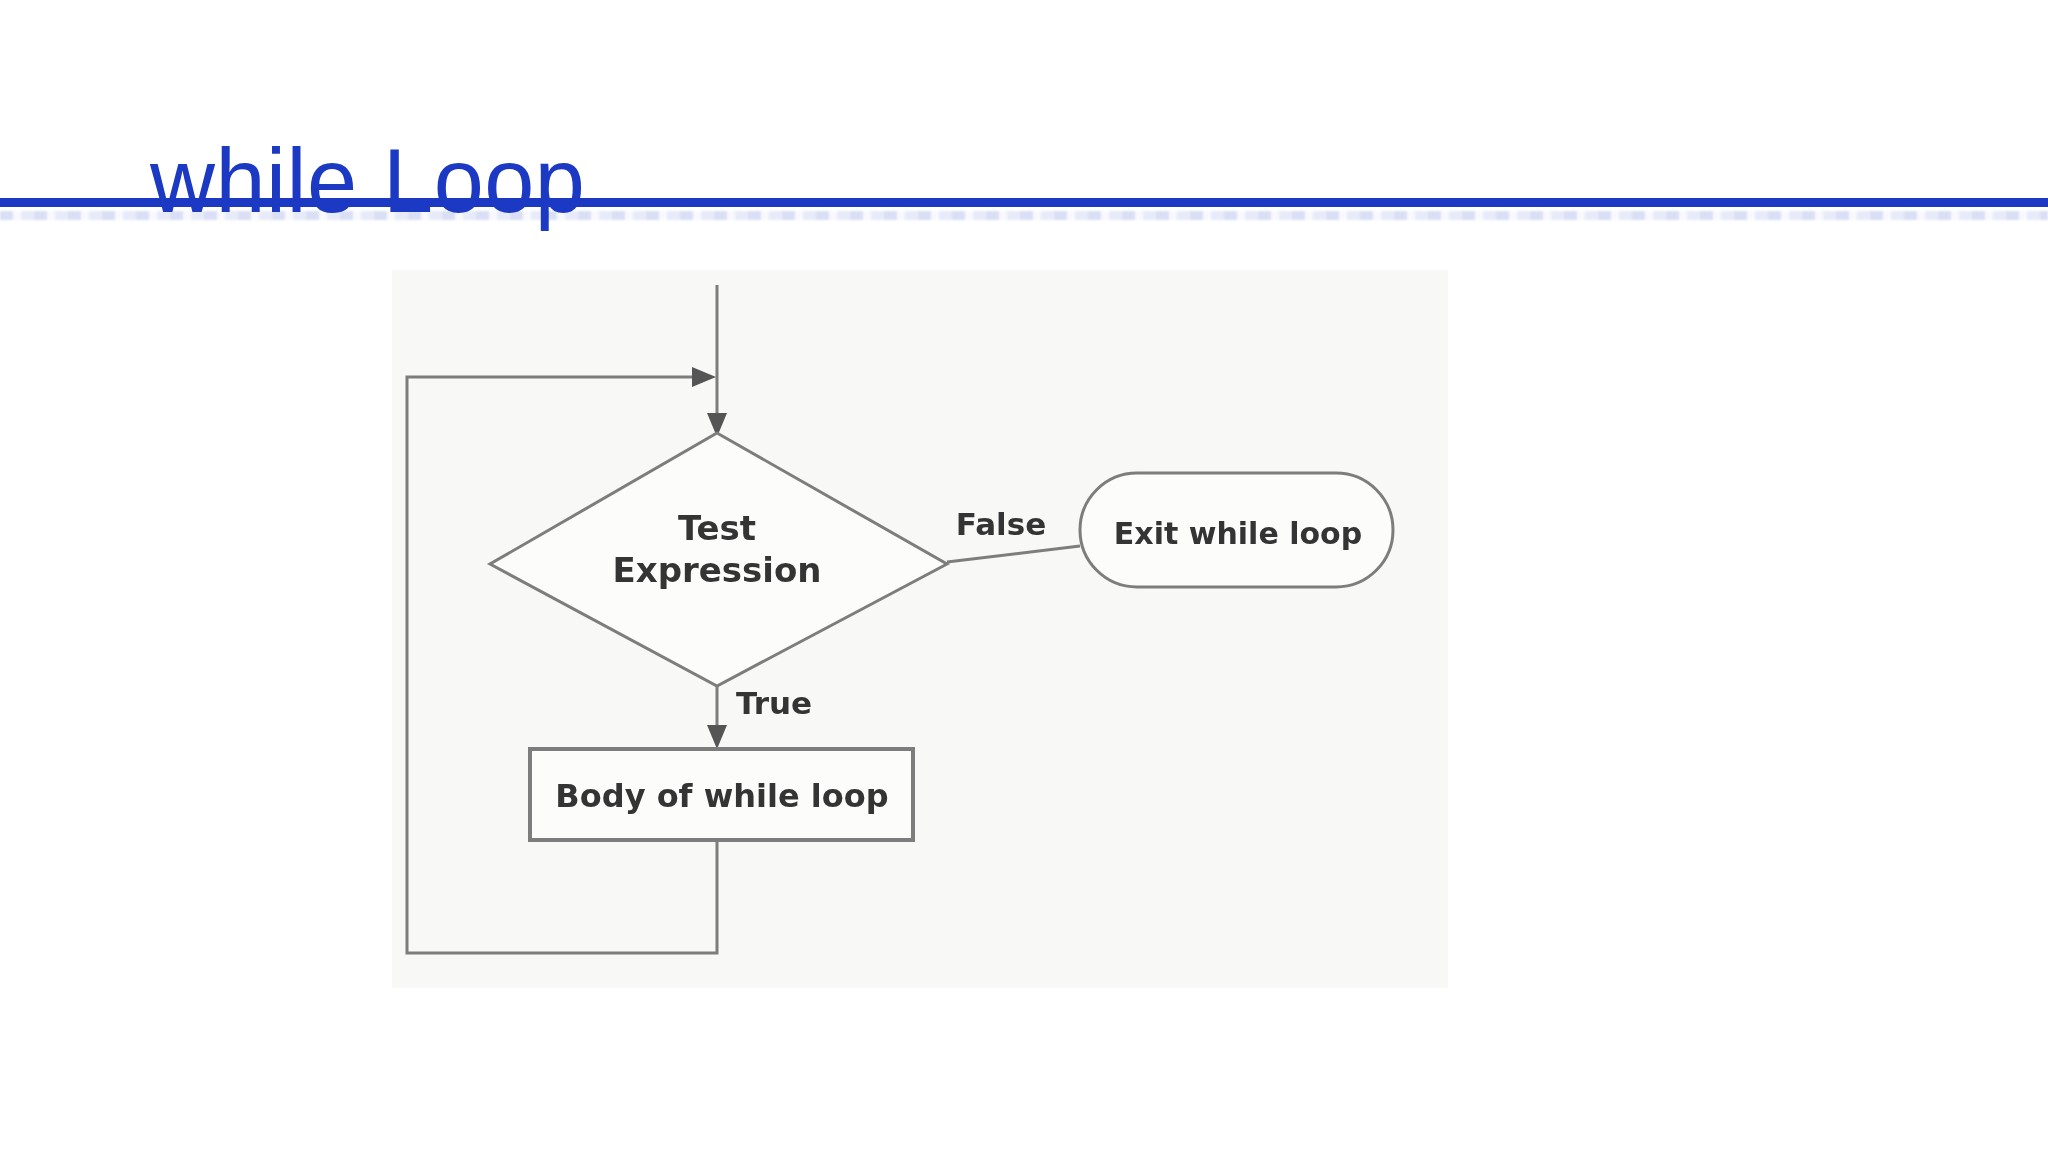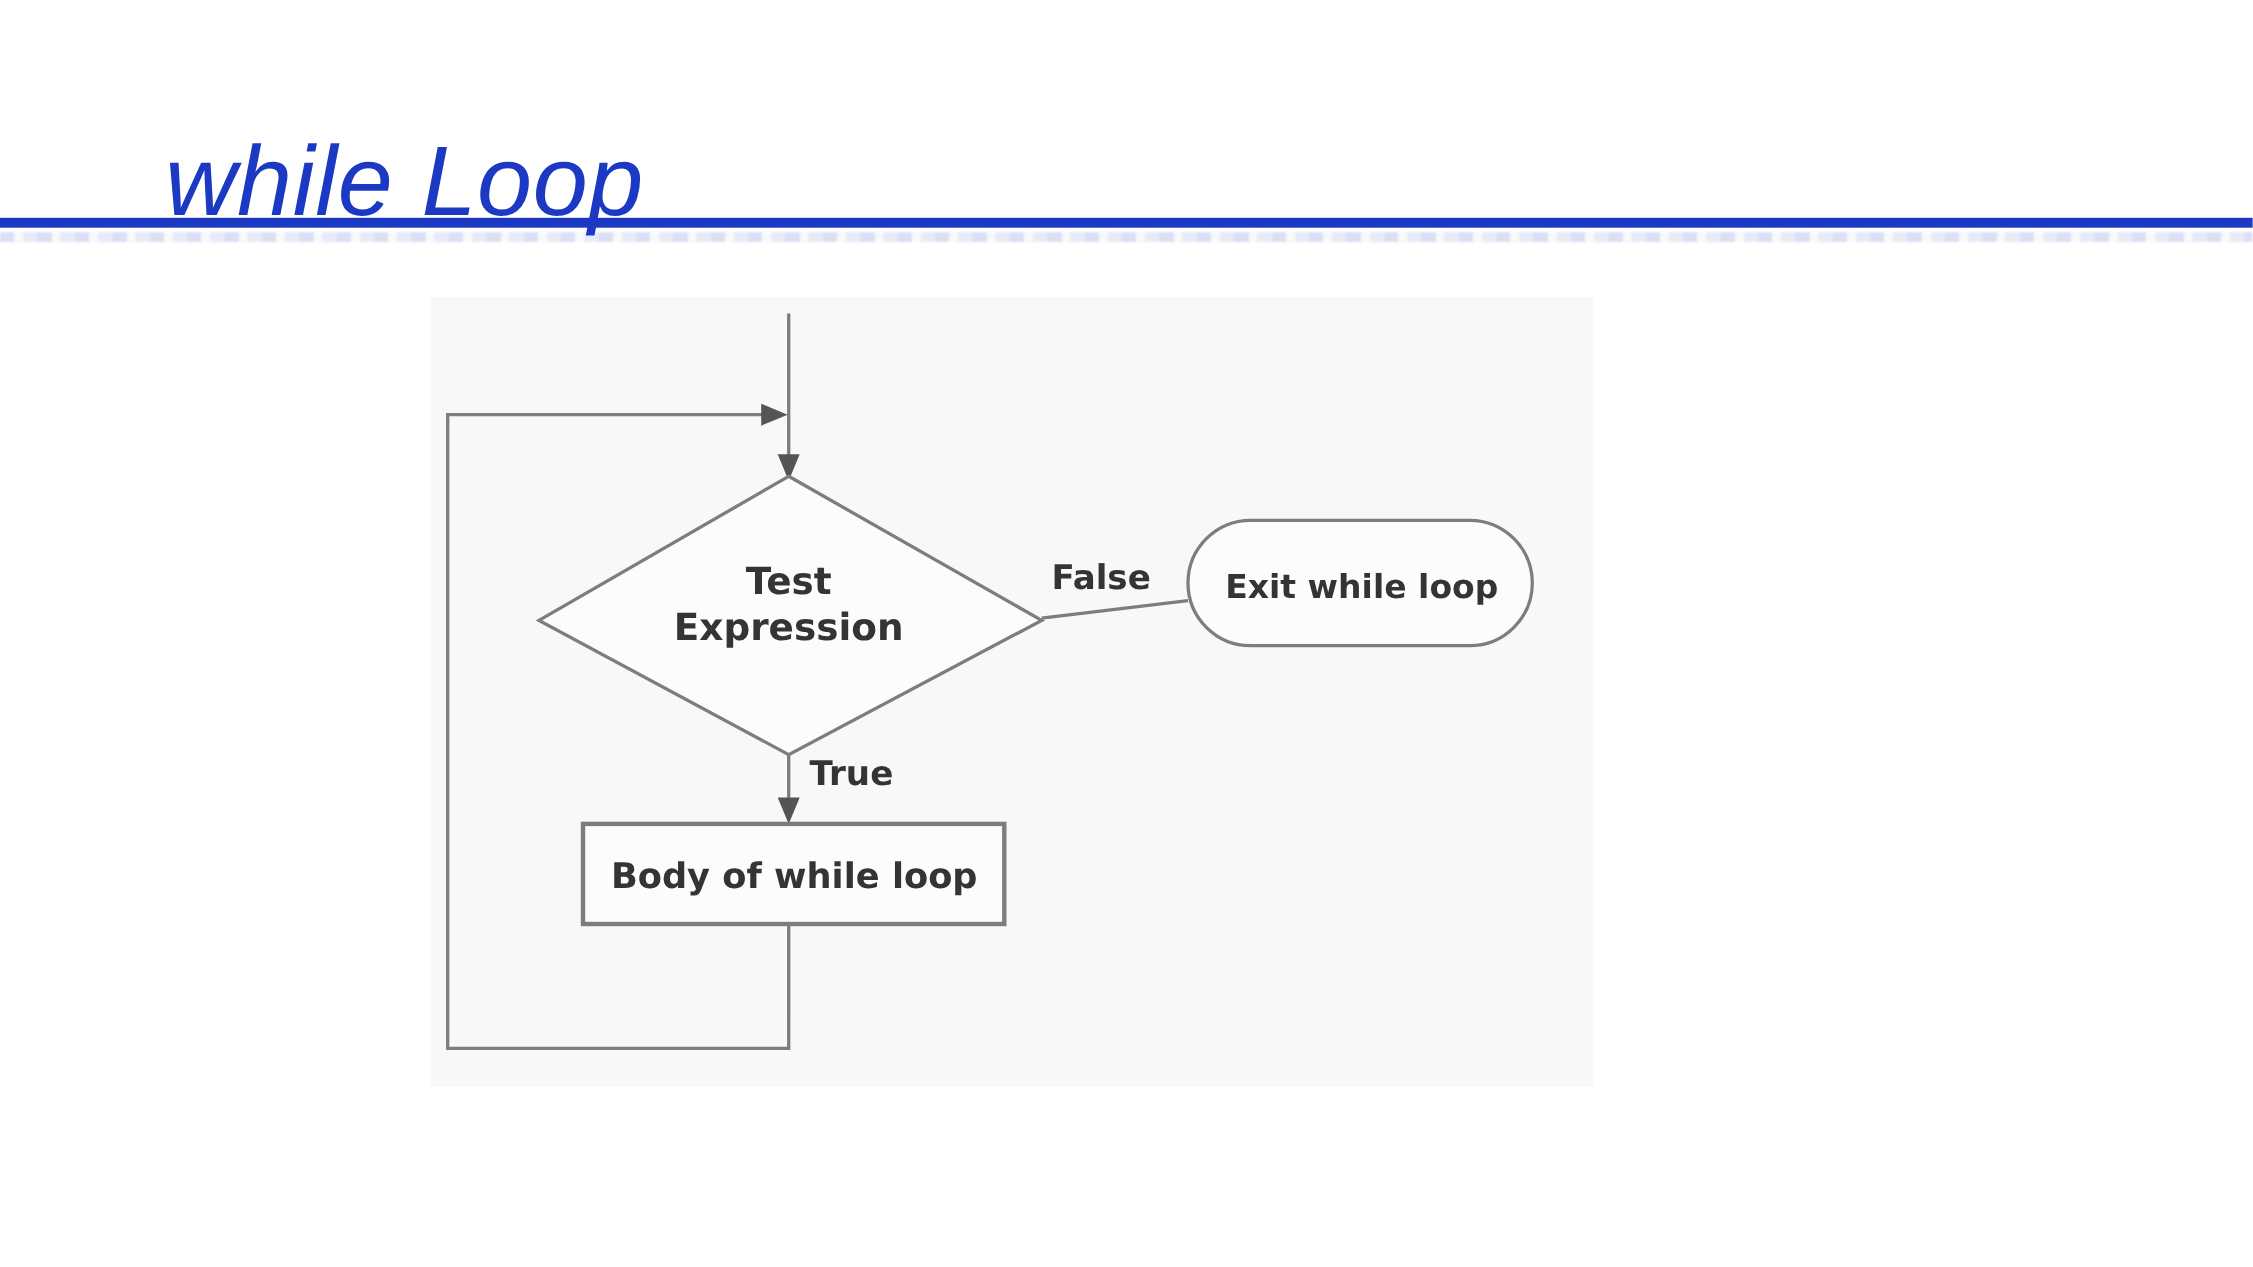--- a/index.html
+++ b/index.html
@@ -15,30 +15,29 @@
     height: 1152px;
     background: #ffffff;
     position: relative;
     overflow: hidden;
     font-family: "Liberation Sans", sans-serif;
   }
   .slide { position: absolute; inset: 0; }
   .slide-title {
     position: absolute;
     left: 150px;
-    top: 120px;
+    top: 136px;
     margin: 0;
     font-size: 90px;
     font-weight: 400;
     line-height: 1;
     letter-spacing: 0.5px;
     color: var(--accent);
     z-index: 3;
     white-space: nowrap;
-    font-style: italic;
   }
   .title-rule {
     position: absolute;
     left: 0;
     top: 198px;
     width: 100%;
     height: 9px;
     background: var(--accent);
     z-index: 2;
   }

